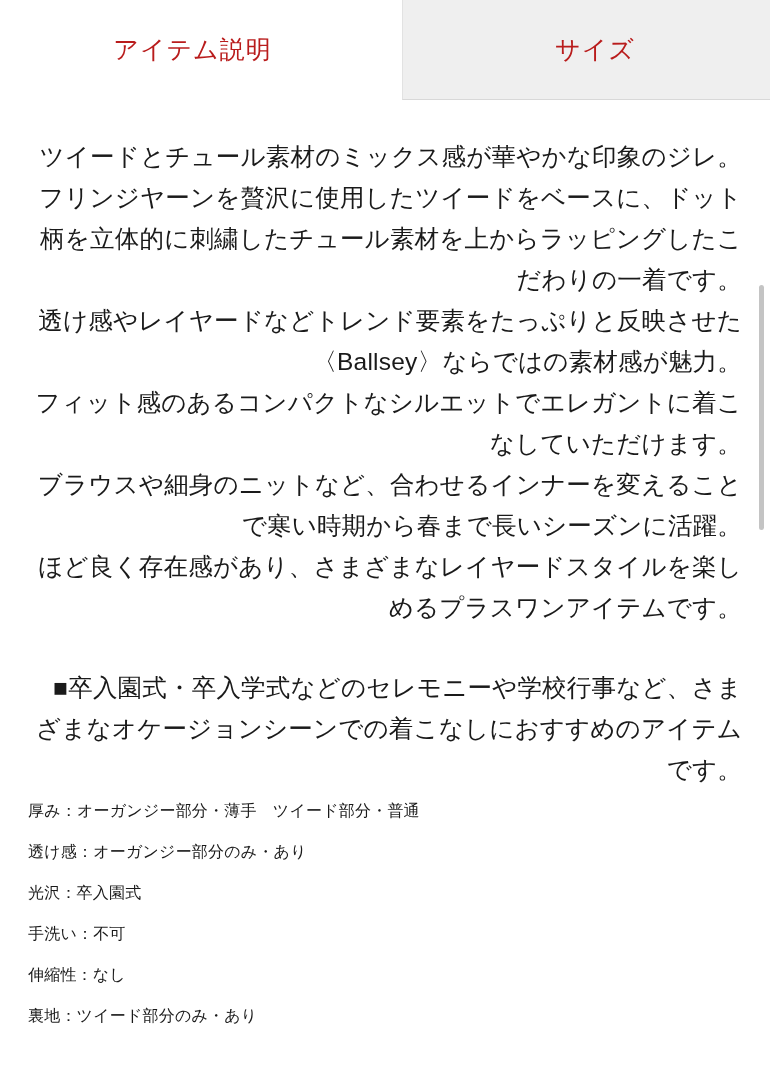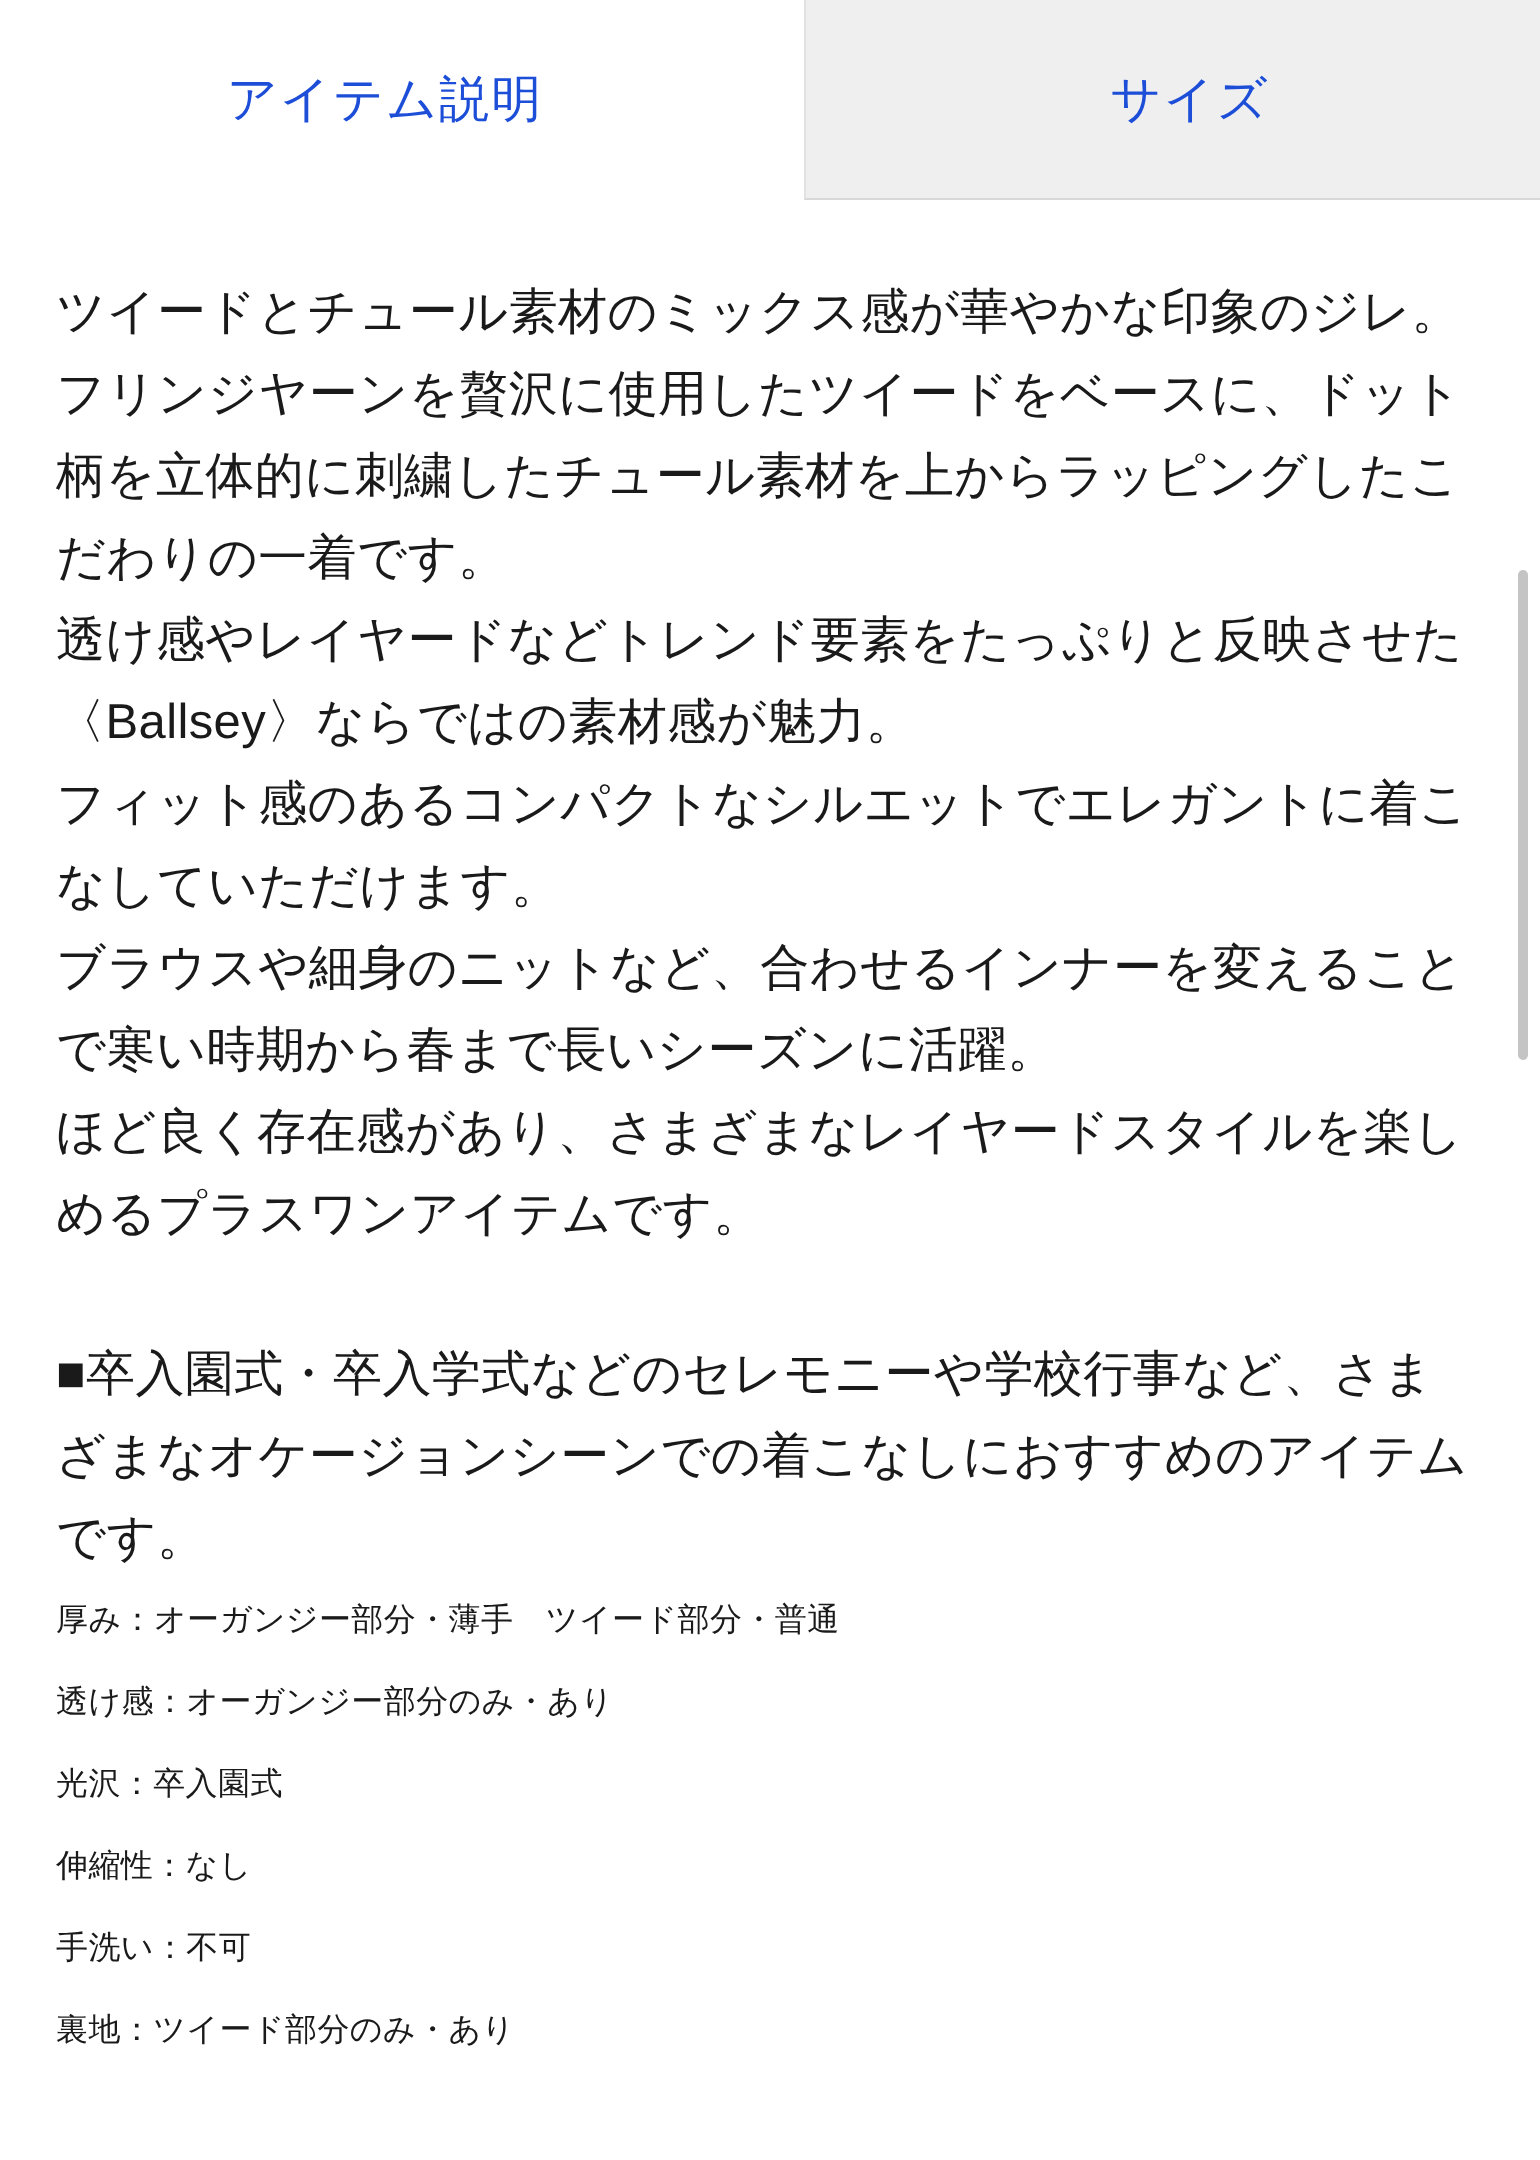--- a/index.html
+++ b/index.html
@@ -25,21 +25,21 @@
   }
   .tab {
     flex: 0 0 50%;
     height: 100px;
     box-sizing: border-box;
     display: flex;
     align-items: center;
     justify-content: center;
     font-size: 25px;
     letter-spacing: 1px;
-    color: #1d4ed8;
+    color: #b91c1c;
     background: #ffffff;
     border: 0;
     cursor: pointer;
   }
   .tab.active {
     background: #ffffff;
     border-bottom: 2px solid #ffffff;
   }
   .tab.inactive {
     background: #efefef;
@@ -57,20 +57,21 @@
     overflow: hidden;
     position: relative;
   }
   .para {
     font-size: 24.5px;
     line-height: 41px;
     letter-spacing: 0.2px;
     white-space: pre-wrap;
     word-break: break-all;
     margin: 0;
+    text-align: right;
   }
   .para + .para {
     margin-top: 39px;
   }
   .spec-list {
     margin: 0;
     padding: 0;
     list-style: none;
   }
   .spec-list li {
@@ -118,21 +119,21 @@
 ブラウスや細身のニットなど、合わせるインナーを変えることで寒い時期から春まで長いシーズンに活躍。
 ほど良く存在感があり、さまざまなレイヤードスタイルを楽しめるプラスワンアイテムです。</p>
 
   <p class="para">■卒入園式・卒入学式などのセレモニーや学校行事など、さまざまなオケージョンシーンでの着こなしにおすすめのアイテムです。</p>
 
 
   <ul class="spec-list">
     <li>厚み：オーガンジー部分・薄手　ツイード部分・普通</li>
     <li>透け感：オーガンジー部分のみ・あり</li>
     <li>光沢：卒入園式</li>
+    <li>手洗い：不可</li>
     <li>伸縮性：なし</li>
-    <li>手洗い：不可</li>
     <li>裏地：ツイード部分のみ・あり</li>
   </ul>
 </div>
 
 <div class="scroll-track">
   <div class="scroll-thumb" style="background: rgb(196, 196, 196);"></div>
 </div>
 
 </body></html>

